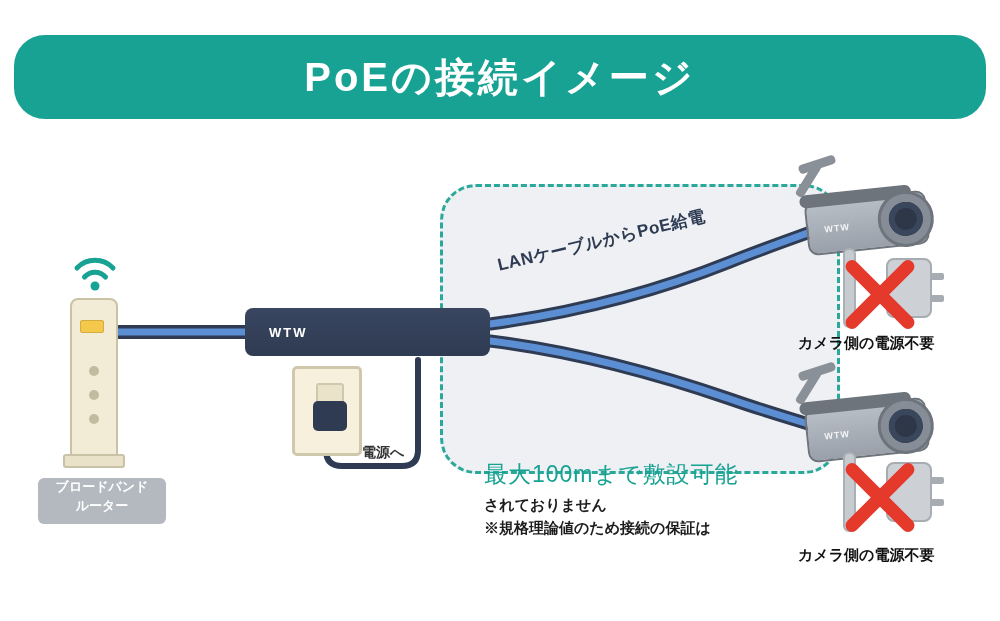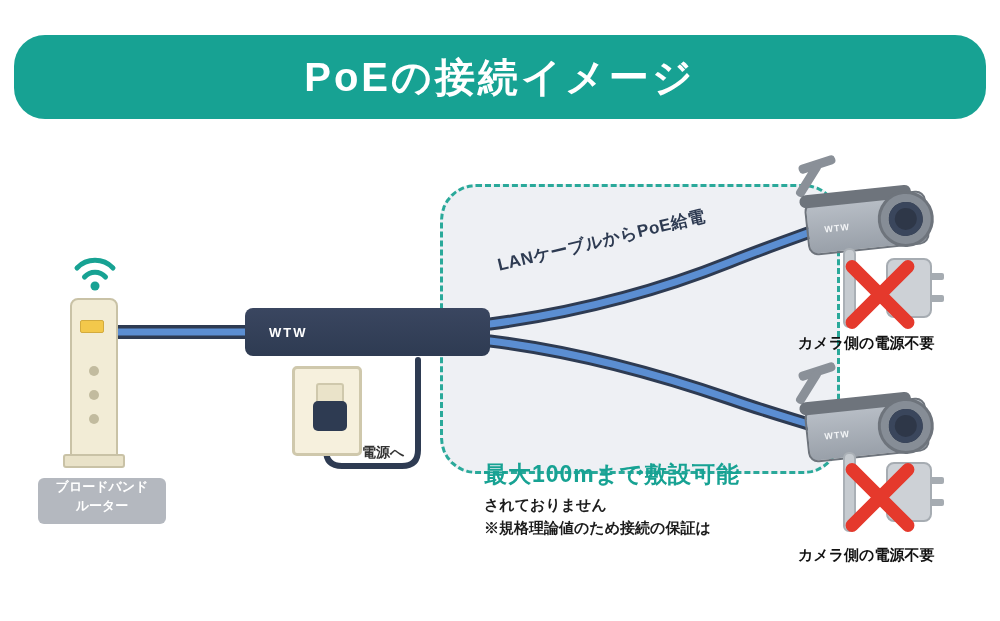--- a/index.html
+++ b/index.html
@@ -81,21 +81,21 @@
   .xmark { position: absolute; width: 92px; height: 92px; }
   .xmark .bar { position: absolute; left: 0; top: 40px; width: 92px; height: 13px;
                 background: #e5392c; border-radius: 7px; }
   .xmark .bar.b1 { transform: rotate(45deg); }
   .xmark .bar.b2 { transform: rotate(-45deg); }
   .cam-label { position: absolute; left: 798px; width: 184px; 
                font-size: 15px; font-weight: 800; color: #111111; }
 
   
   .note-headline { position: absolute; left: 484px; top: 459px; color: #17a293;
-                   font-size: 23px; font-weight: 700; letter-spacing: 1px; }
+                   font-size: 23px; font-weight: 400; letter-spacing: 1px; }
   .note-sub { position: absolute; left: 484px; top: 494px; color: #1c1c1c;
               font-size: 15px; font-weight: bold; line-height: 1.5; }
   .note-sub span { display: block; }
 </style>
 </head>
 <body>
 
 <div class="canvas">
 
   <div class="banner">

